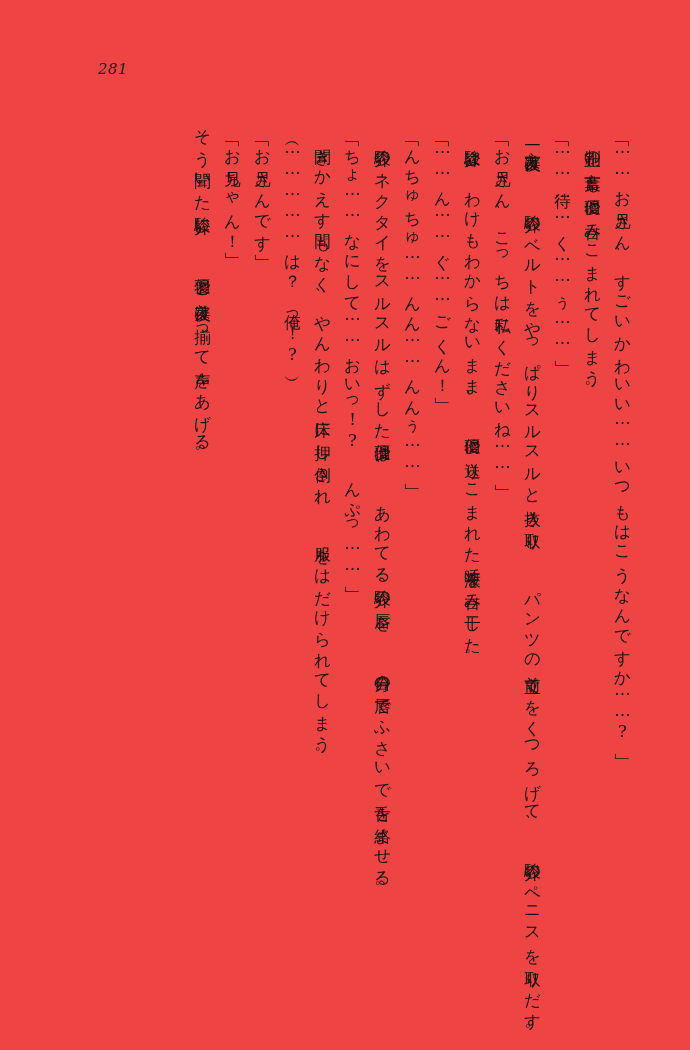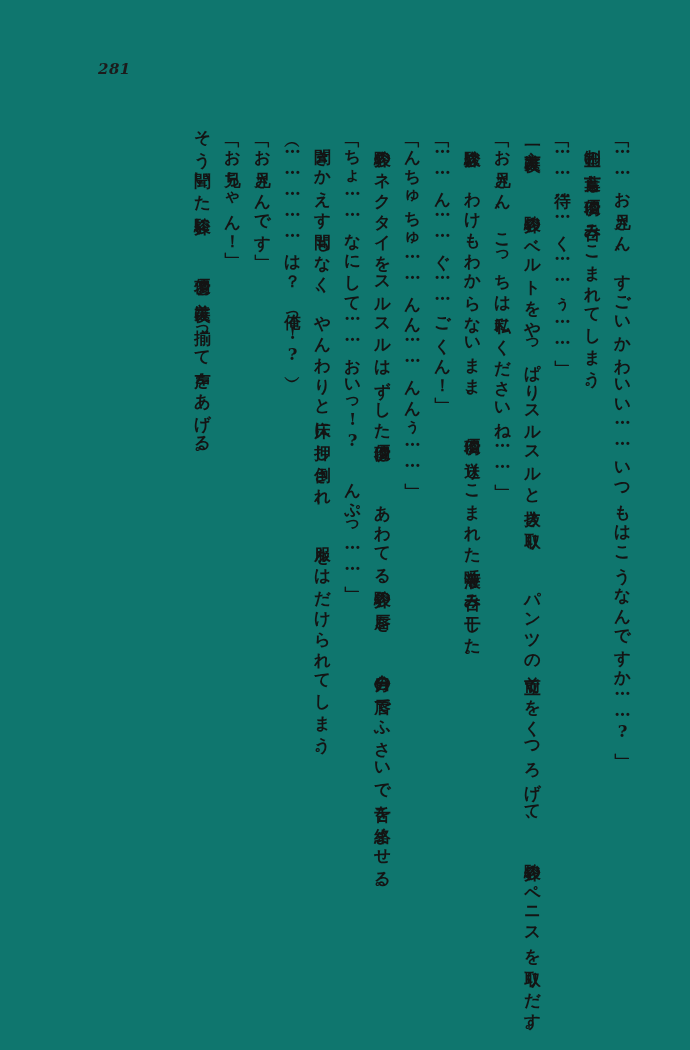--- a/index.html
+++ b/index.html
@@ -12,22 +12,21 @@
     height: 1050px;
     overflow: hidden;
     font-family: "DejaVu Serif", "Liberation Serif", serif;
     color: #1a1a1a;
   }
 
   .page {
     position: relative;
     width: 690px;
     height: 1050px;
-    background: #0f766e;
-    font-weight: bold;
+    background: #ef4444;
   }
 
   .page-number {
     position: absolute;
     top: 60px;
     left: 98px;
     font-size: 15px;
     font-style: italic;
     font-family: "DejaVu Serif", "Liberation Serif", serif;
     color: #1c1c1c;

